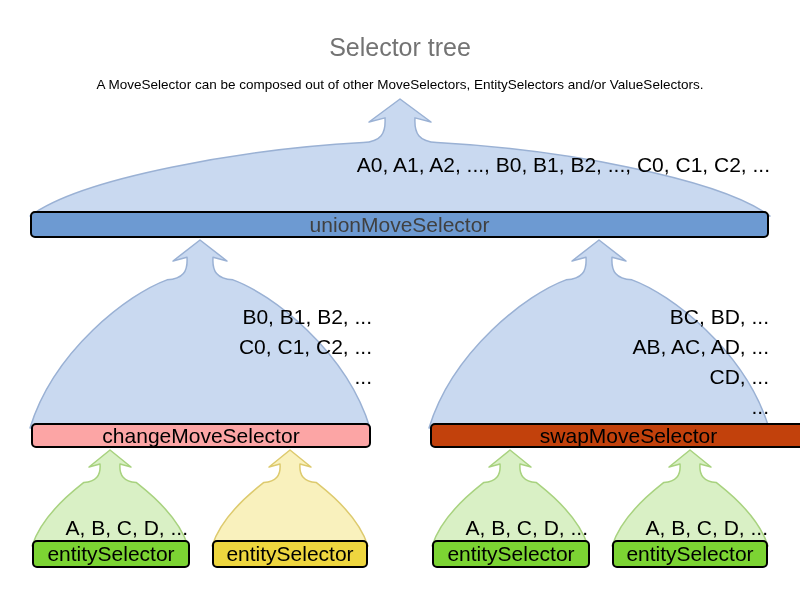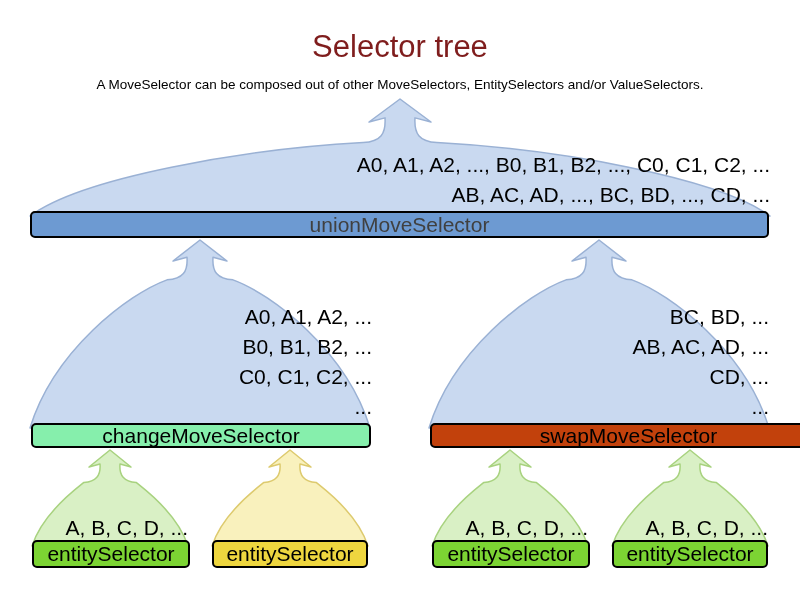--- a/index.html
+++ b/index.html
@@ -2,21 +2,21 @@
 <html><head>
 <meta charset="utf-8">
 <style>
   html,body { margin:0; padding:0; background:#ffffff; }
   .canvas {
     position:relative; width:800px; height:600px; overflow:hidden;
     background:#ffffff; font-family:"Liberation Sans", sans-serif; color:#000;
   }
   .title {
     position:absolute; left:0; top:28px; width:800px;
-    text-align:center; font-size:31px; line-height:38px; color:#7f1d1d;
+    text-align:center; font-size:25px; line-height:38px; color:#737373;
   }
   .subtitle {
     position:absolute; left:0; top:76px; width:800px;
     text-align:center; font-size:13.5px; line-height:17px; color:#000;
   }
   svg.shapes { position:absolute; left:0; top:0; }
   .items {
     position:absolute; text-align:right; font-size:21px; line-height:30px;
     white-space:nowrap; color:#000;
   }
@@ -47,24 +47,22 @@
       <path d="M 290 450 L 311 467 L 300 463.94 C 299 475.5 304 481.45 316.15 482.45 C 322.76 487.905 357.08 512.434 368 546 L 212 546 C 222.92000000000002 512.434 257.24 487.905 263.85 482.45 C 276 481.45 281 475.5 280 463.94 L 269 467 Z" fill="#f9f1bd" stroke="#ddca6e" stroke-width="1.5" stroke-linejoin="round"></path>
       <path d="M 510 450 L 531 467 L 520 463.94 C 519 475.5 524 481.45 536.15 482.45 C 542.76 487.905 577.08 512.434 588 546 L 432 546 C 442.92 512.434 477.24 487.905 483.85 482.45 C 496 481.45 501 475.5 500 463.94 L 489 467 Z" fill="#d9f0c5" stroke="#a8d27f" stroke-width="1.5" stroke-linejoin="round"></path>
       <path d="M 690 450 L 711 467 L 700 463.94 C 699 475.5 704 481.45 716.15 482.45 C 722.76 487.905 757.08 512.434 768 546 L 612 546 C 622.92 512.434 657.24 487.905 663.85 482.45 C 676 481.45 681 475.5 680 463.94 L 669 467 Z" fill="#d9f0c5" stroke="#a8d27f" stroke-width="1.5" stroke-linejoin="round"></path>
     </svg>
 
   <div class="title">Selector tree</div>
   <div class="subtitle">A MoveSelector can be composed out of other MoveSelectors, EntitySelectors and/or ValueSelectors.</div>
 
   <div class="items" id="items-union">
     <div>A0, A1, A2, ..., B0, B1, B2, ..., C0, C1, C2, ...</div>
-    <div>AB, AC, AD, ..., BC, BD, ..., CD, ...</div>
   </div>
   <div class="items" id="items-change">
-    <div>A0, A1, A2, ...</div>
     <div>B0, B1, B2, ...</div>
     <div>C0, C1, C2, ...</div>
     <div>...</div>
   </div>
   <div class="items" id="items-swap">
     <div>BC, BD, ...</div>
     <div>AB, AC, AD, ...</div>
     <div>CD, ...</div>
     <div>...</div>
   </div>
@@ -72,20 +70,20 @@
     <div>A, B, C, D, ...</div>
   </div>
   <div class="items" id="items-entity2">
     <div>A, B, C, D, ...</div>
   </div>
   <div class="items" id="items-entity3">
     <div>A, B, C, D, ...</div>
   </div>
 
   <div class="bar" id="bar-union" style="left: 30px; top: 211px; width: 739px; height: 27px; background: rgb(109, 154, 210); border-color: rgb(0, 0, 0); color: #404040;">unionMoveSelector</div>
-  <div class="bar" id="bar-change" style="left: 31px; top: 423px; width: 340px; height: 25px; background: #86efac; border-color: rgb(0, 0, 0); color: rgb(0, 0, 0);">changeMoveSelector</div>
+  <div class="bar" id="bar-change" style="left: 31px; top: 423px; width: 340px; height: 25px; background: #fca5a5; border-color: rgb(0, 0, 0); color: rgb(0, 0, 0);">changeMoveSelector</div>
   <div class="bar" id="bar-swap" style="left: 430px; top: 423px; width: 397px; height: 25px; background: #c2410c; border-color: rgb(0, 0, 0); color: rgb(0, 0, 0);">swapMoveSelector</div>
   <div class="bar" id="bar-entity1" style="left: 32px; top: 540px; width: 158px; height: 28px; background: rgb(124, 212, 51); border-color: rgb(0, 0, 0); color: rgb(0, 0, 0);">entitySelector</div>
   <div class="bar" id="bar-value1" style="left: 212px; top: 540px; width: 156px; height: 28px; background: rgb(238, 214, 63); border-color: rgb(0, 0, 0); color: rgb(0, 0, 0);">entitySelector</div>
   <div class="bar" id="bar-entity2" style="left: 432px; top: 540px; width: 158px; height: 28px; background: rgb(124, 212, 51); border-color: rgb(0, 0, 0); color: rgb(0, 0, 0);">entitySelector</div>
   <div class="bar" id="bar-entity3" style="left: 612px; top: 540px; width: 156px; height: 28px; background: rgb(124, 212, 51); border-color: rgb(0, 0, 0); color: rgb(0, 0, 0);">entitySelector</div>
 
 </div>
 
 </body></html>

